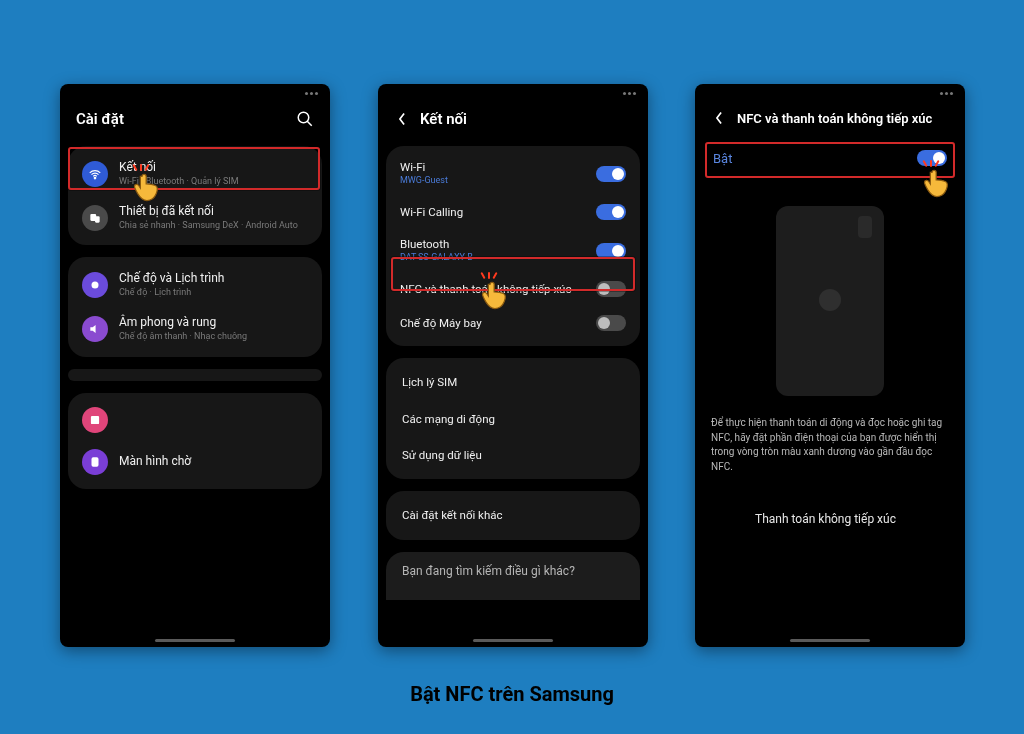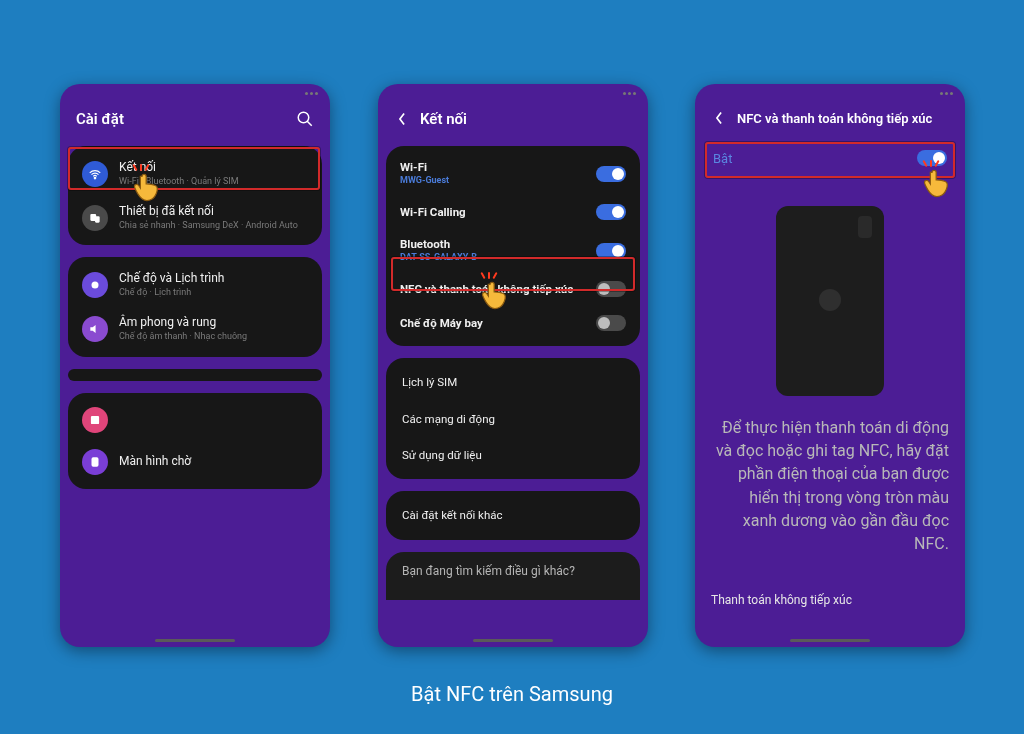--- a/index.html
+++ b/index.html
@@ -16,33 +16,33 @@
     width: 100%;
     height: 100%;
   }
 
   
   .caption {
     position: absolute;
     left: 0; right: 0;
     bottom: 28px;
     text-align: center;
-    color: #ffffff;
+    color: #000000;
     font-size: 20px;
-    font-weight: 400;
+    font-weight: 700;
   }
 
   
   .phone {
     position: absolute;
     top: 84px;
     width: 270px;
     height: 563px;
-    border-radius: 20px;
-    background: #4c1d95;
+    border-radius: 8px;
+    background: #000000;
     box-shadow: 0 4px 16px rgba(0,0,0,.4);
     overflow: hidden;
     color: #e6e6e6;
     font-size: 11px;
   }
   .p1 { left: 60px; }
   .p2 { left: 378px; }
   .p3 { left: 695px; }
 
   .status-dots {
@@ -90,21 +90,21 @@
     padding: 6px 0;
   }
   .row {
     display: flex;
     align-items: center;
     padding: 8px 14px;
     gap: 11px;
     position: relative;
     min-height: 40px;
   }
-  .row.short { min-height: 34px; font-weight: bold; }
+  .row.short { min-height: 34px; }
   .badge {
     width: 26px; height: 26px;
     border-radius: 50%;
     display: flex; align-items: center; justify-content: center;
     flex-shrink: 0;
   }
   .badge svg { width: 14px; height: 14px; }
   .c-blue   { background: #2f5bd6; }
   .c-grey   { background: #4a4a4a; }
   .c-purple { background: #6b4bdc; }
@@ -217,31 +217,32 @@
   }
   .phone-illus .nfc-circ {
     position: absolute;
     left: 50%; top: 50%;
     width: 22px; height: 22px;
     border-radius: 50%;
     background: #2f2f2f;
     transform: translate(-50%,-55%);
   }
   .nfc-desc {
-    font-size: 16px;
+    font-size: 10px;
     color: #b8b8b8;
     line-height: 1.45;
-    text-align: right;
+    text-align: left;
     padding: 0 2px;
   }
   .nfc-pay-row {
     margin-top: 28px;
     font-size: 12px;
     color: #e6e6e6;
     padding: 10px 2px;
+    margin-left: 44px;
   }
 
   .home-ind {
     position: absolute;
     left: 50%;
     bottom: 5px;
     width: 80px; height: 3px;
     border-radius: 2px;
     background: #5a5a5a;
     transform: translateX(-50%);

